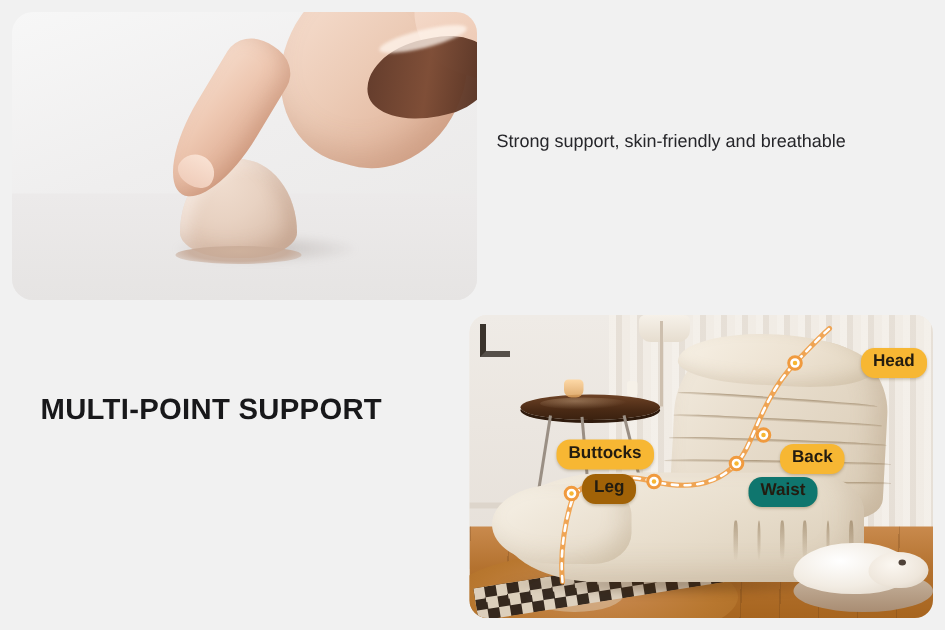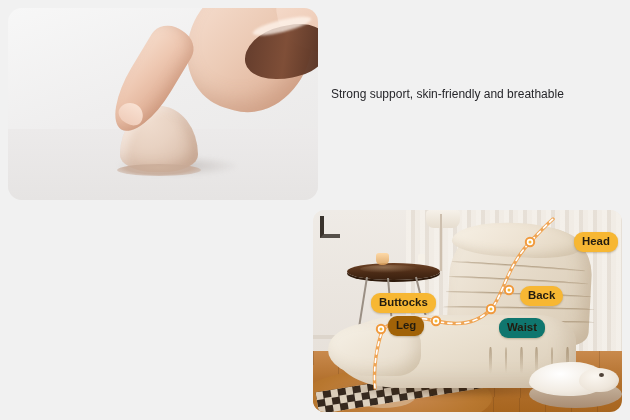--- a/index.html
+++ b/index.html
@@ -370,20 +370,21 @@
         <div class="fingernail"></div>
       </div>
     </div>
   </div>
 
   <div class="feature-text top">
     <div class="feature-body">Strong support, skin-friendly and breathable</div>
   </div>
 
   <div class="feature-text bottom">
+    <div class="feature-title">MULTI-POINT SUPPORT</div>
   </div>
 
   <div class="chair-photo">
     <div class="wall"></div>
     <div class="wall-left"></div>
     <div class="wall-trim"></div>
     <div class="curtains"></div>
     <div class="shelf"></div>
 
     <div class="lamp-shade"></div>
@@ -440,20 +441,20 @@
           <circle cx="178" cy="99" r="1.5" fill="#f7b733"></circle>
           <circle cx="123" cy="111" r="4.2" fill="#ffffff" stroke="#f09a3e" stroke-width="2"></circle>
           <circle cx="123" cy="111" r="1.5" fill="#f7b733"></circle>
           <circle cx="68" cy="119" r="4.2" fill="#ffffff" stroke="#f09a3e" stroke-width="2"></circle>
           <circle cx="68" cy="119" r="1.5" fill="#f7b733"></circle>
         </g>
     </svg>
 
     <div id="badge-layer">
         <div class="badge" style="left: 231px; top: 22px; background: rgb(247, 183, 51); color: rgb(35, 28, 16); margin-left: 30px;">Head</div>
-        <div class="badge" style="left: 207px; top: 76px; background: rgb(247, 183, 51); color: rgb(35, 28, 16); border-radius: 10px;">Back</div>
+        <div class="badge" style="left: 207px; top: 86px; background: rgb(247, 183, 51); color: rgb(35, 28, 16);">Back</div>
         <div class="badge" style="left: 186px; top: 108px; background: #0f766e; color: rgb(35, 28, 16);">Waist</div>
         <div class="badge" style="left: 58px; top: 83px; background: rgb(247, 183, 51); color: rgb(35, 28, 16);">Buttocks</div>
         <div class="badge" style="left: 75px; top: 106px; background: #a16207; color: rgb(35, 28, 16);">Leg</div>
       </div>
   </div>
 
 </div>
 
 </body></html>

